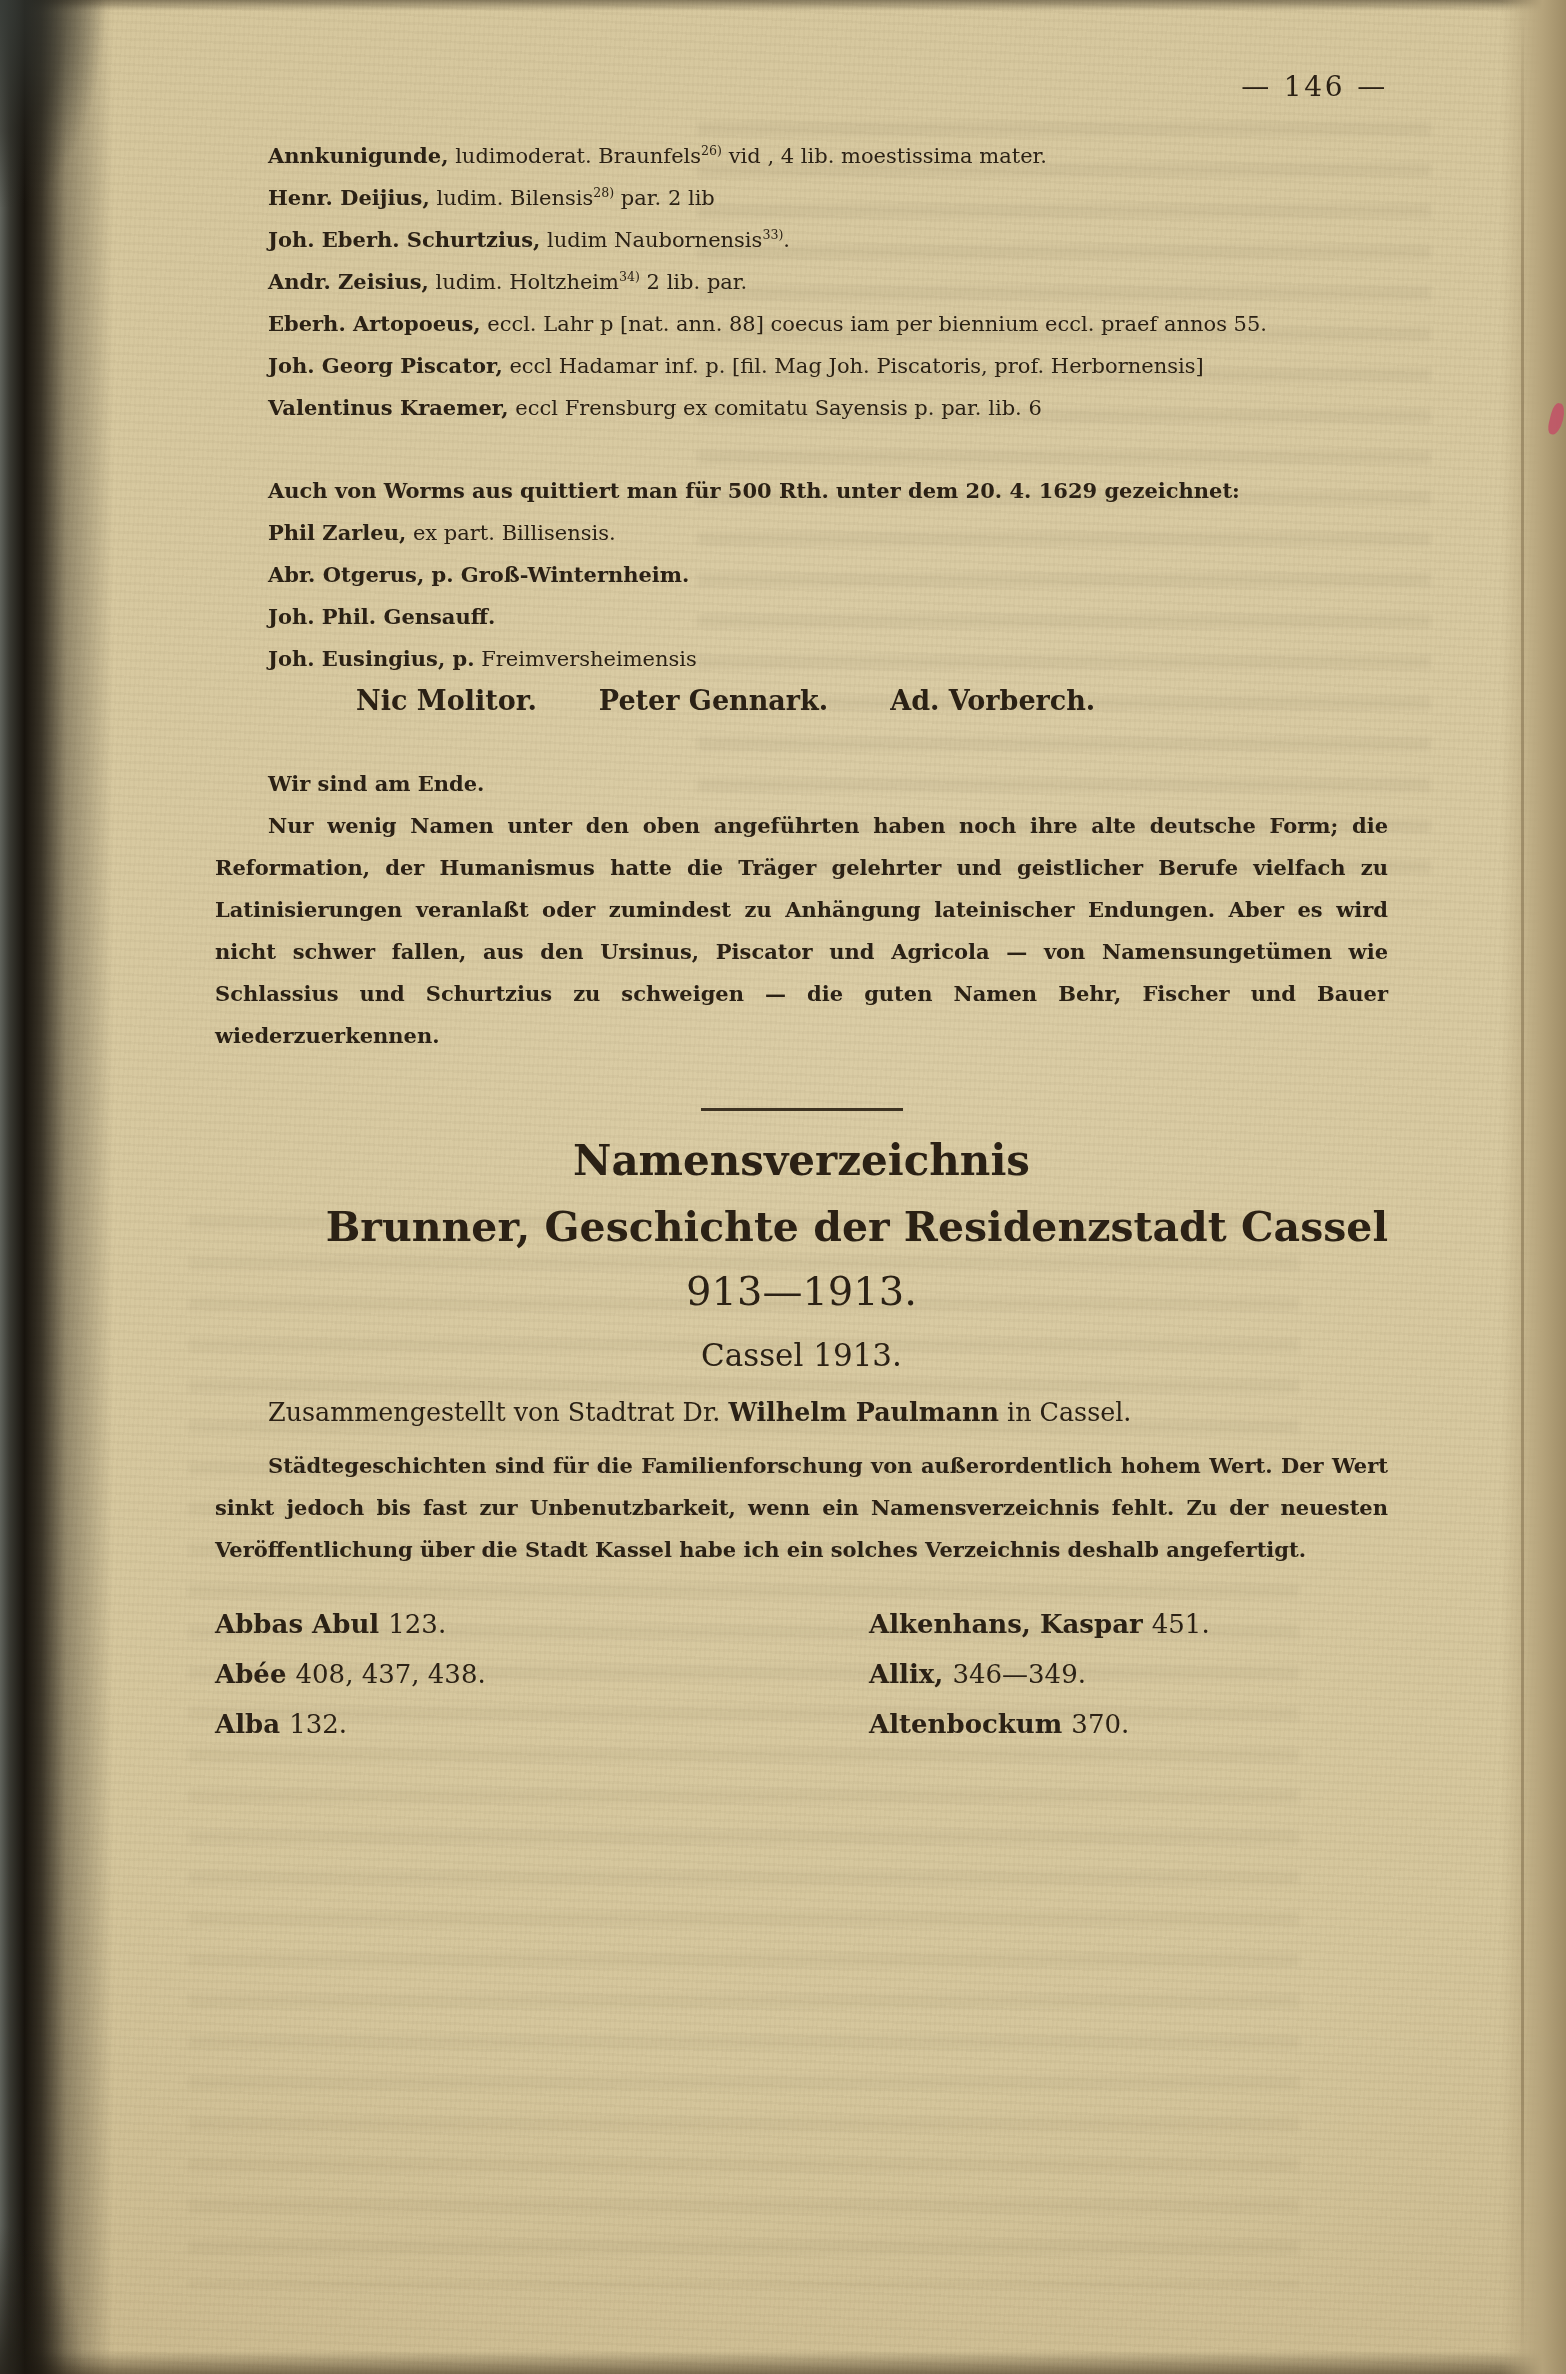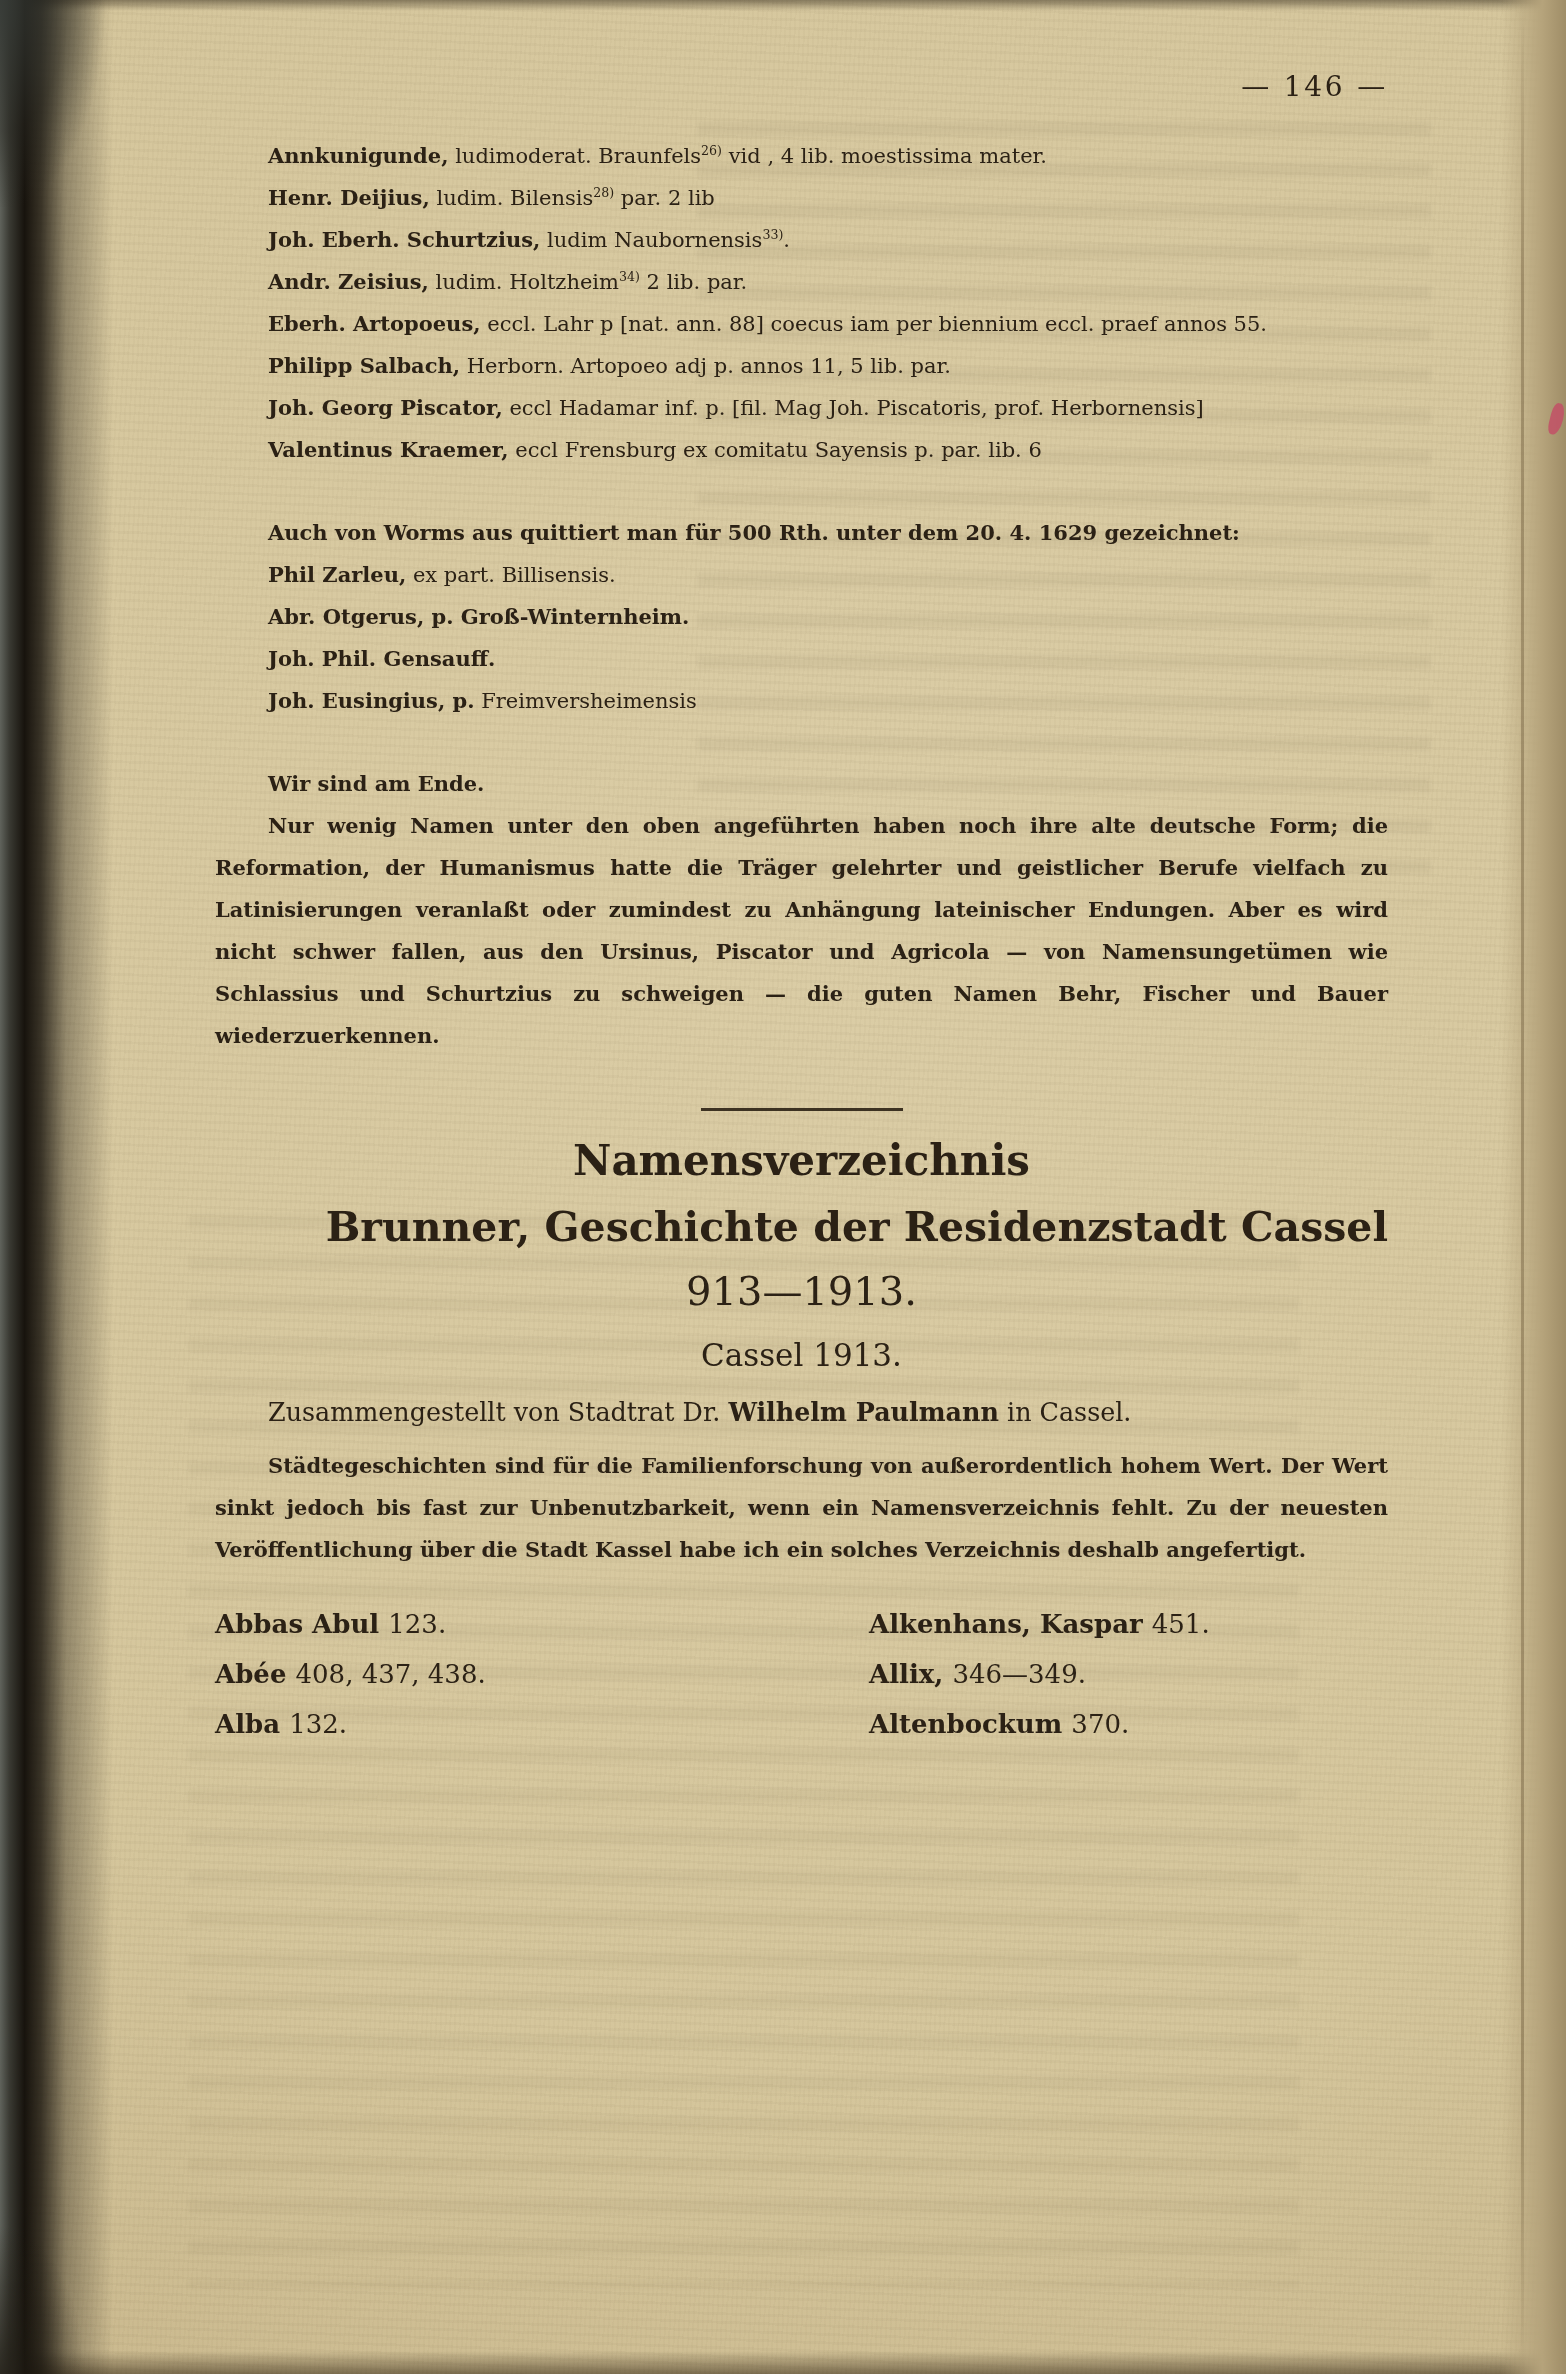--- a/index.html
+++ b/index.html
@@ -81,35 +81,39 @@
 
   <div class="textblock">
     <div class="pagenum">— 146 —</div>
 
     <div>
         <p class="para justify"><span class="fr">Annkunigunde,</span><span class="an"> ludimoderat. Braunfels</span><sup class="supref">26)</sup><span class="an"> vid , 4 lib. moestissima mater.</span></p>
         <p class="para justify"><span class="fr">Henr. Deijius,</span><span class="an"> ludim. Bilensis</span><sup class="supref">28)</sup><span class="an"> par. 2 lib</span></p>
         <p class="para justify"><span class="fr">Joh. Eberh. Schurtzius,</span><span class="an"> ludim Naubornensis</span><sup class="supref">33)</sup><span class="an">.</span></p>
         <p class="para justify"><span class="fr">Andr. Zeisius,</span><span class="an"> ludim. Holtzheim</span><sup class="supref">34)</sup><span class="an"> 2 lib. par.</span></p>
         <p class="para justify"><span class="fr">Eberh. Artopoeus,</span><span class="an"> eccl. Lahr p [nat. ann. 88] coecus iam per biennium eccl. praef annos 55.</span></p>
-        <p class="para justify"><span class="fr">Philipp Salbach,</span><span class="an"> Herborn. Artopoeo adj p. annos 11, 5 lib. par.</span></p>
         <p class="para justify"><span class="fr">Joh. Georg Piscator,</span><span class="an"> eccl Hadamar inf. p. [fil. Mag Joh. Piscatoris, prof. Herbornensis]</span></p>
         <p class="para justify"><span class="fr">Valentinus Kraemer,</span><span class="an"> eccl Frensburg ex comitatu Sayensis p. par. lib. 6</span></p>
       </div>
 
     <div class="gap"></div>
 
     <div>
         <p class="para justify"><span class="fr">Auch von Worms aus quittiert man für 500 Rth. unter dem 20. 4. 1629 gezeichnet:</span></p>
       </div>
     <div>
         <p class="para"><span class="fr">Phil Zarleu,</span><span class="an"> ex part. Billisensis.</span></p>
         <p class="para"><span class="fr">Abr. Otgerus, p. Groß-Winternheim.</span></p>
         <p class="para"><span class="fr">Joh. Phil. Gensauff.</span></p>
         <p class="para"><span class="fr">Joh. Eusingius, p.</span><span class="an"> Freimversheimensis</span></p>
+      </div>
+    <div class="signers-row">
+        <span class="fr">Nic Molitor.</span>
+        <span class="fr">Peter Gennark.</span>
+        <span class="fr">Ad. Vorberch.</span>
       </div>
 
     <div class="gap"></div>
 
     <div>
         <p class="para justify"><span class="fr">Wir sind am Ende.</span></p>
         <p class="para justify"><span class="fr">Nur wenig Namen unter den oben angeführten haben noch ihre alte deutsche Form; die Reformation, der Humanismus hatte die Träger gelehrter und geistlicher Berufe vielfach zu Latinisierungen veranlaßt oder zumindest zu Anhängung lateinischer Endungen. Aber es wird nicht schwer fallen, aus den Ursinus, Piscator und Agricola — von Namensungetümen wie Schlassius und Schurtzius zu schweigen — die guten Namen Behr, Fischer und Bauer wiederzuerkennen.</span></p>
       </div>
 
     <div class="rule-wrap">

